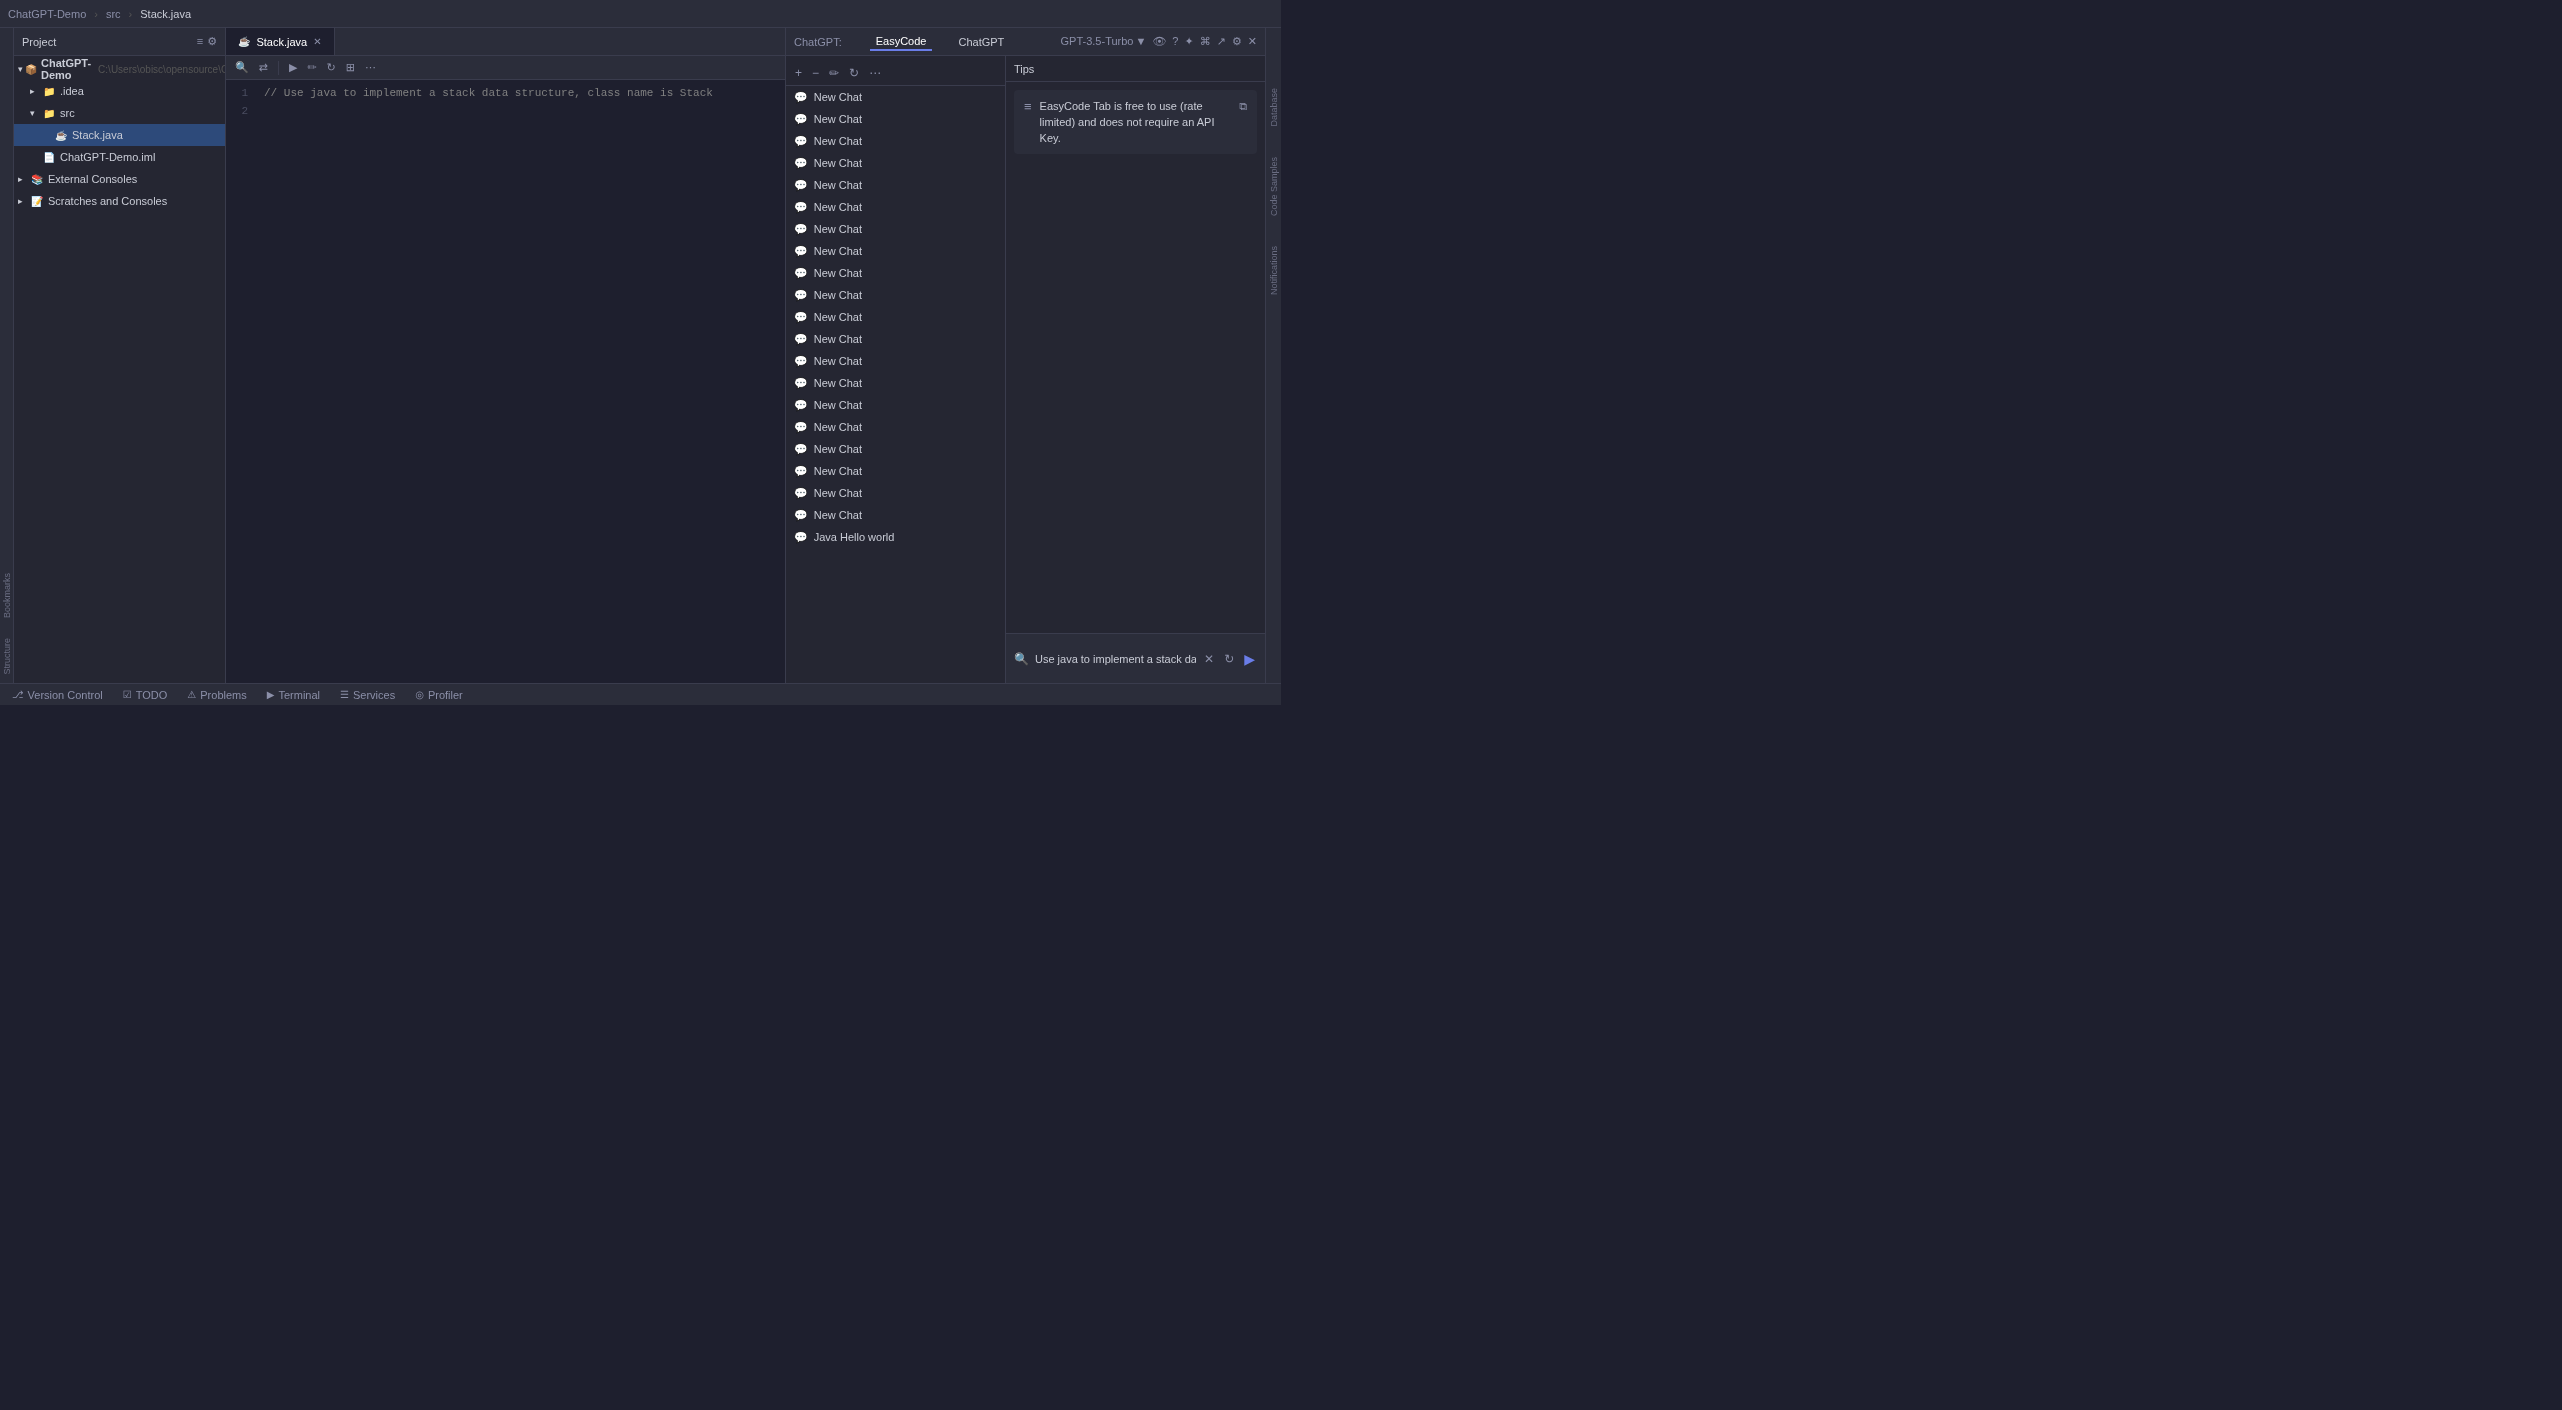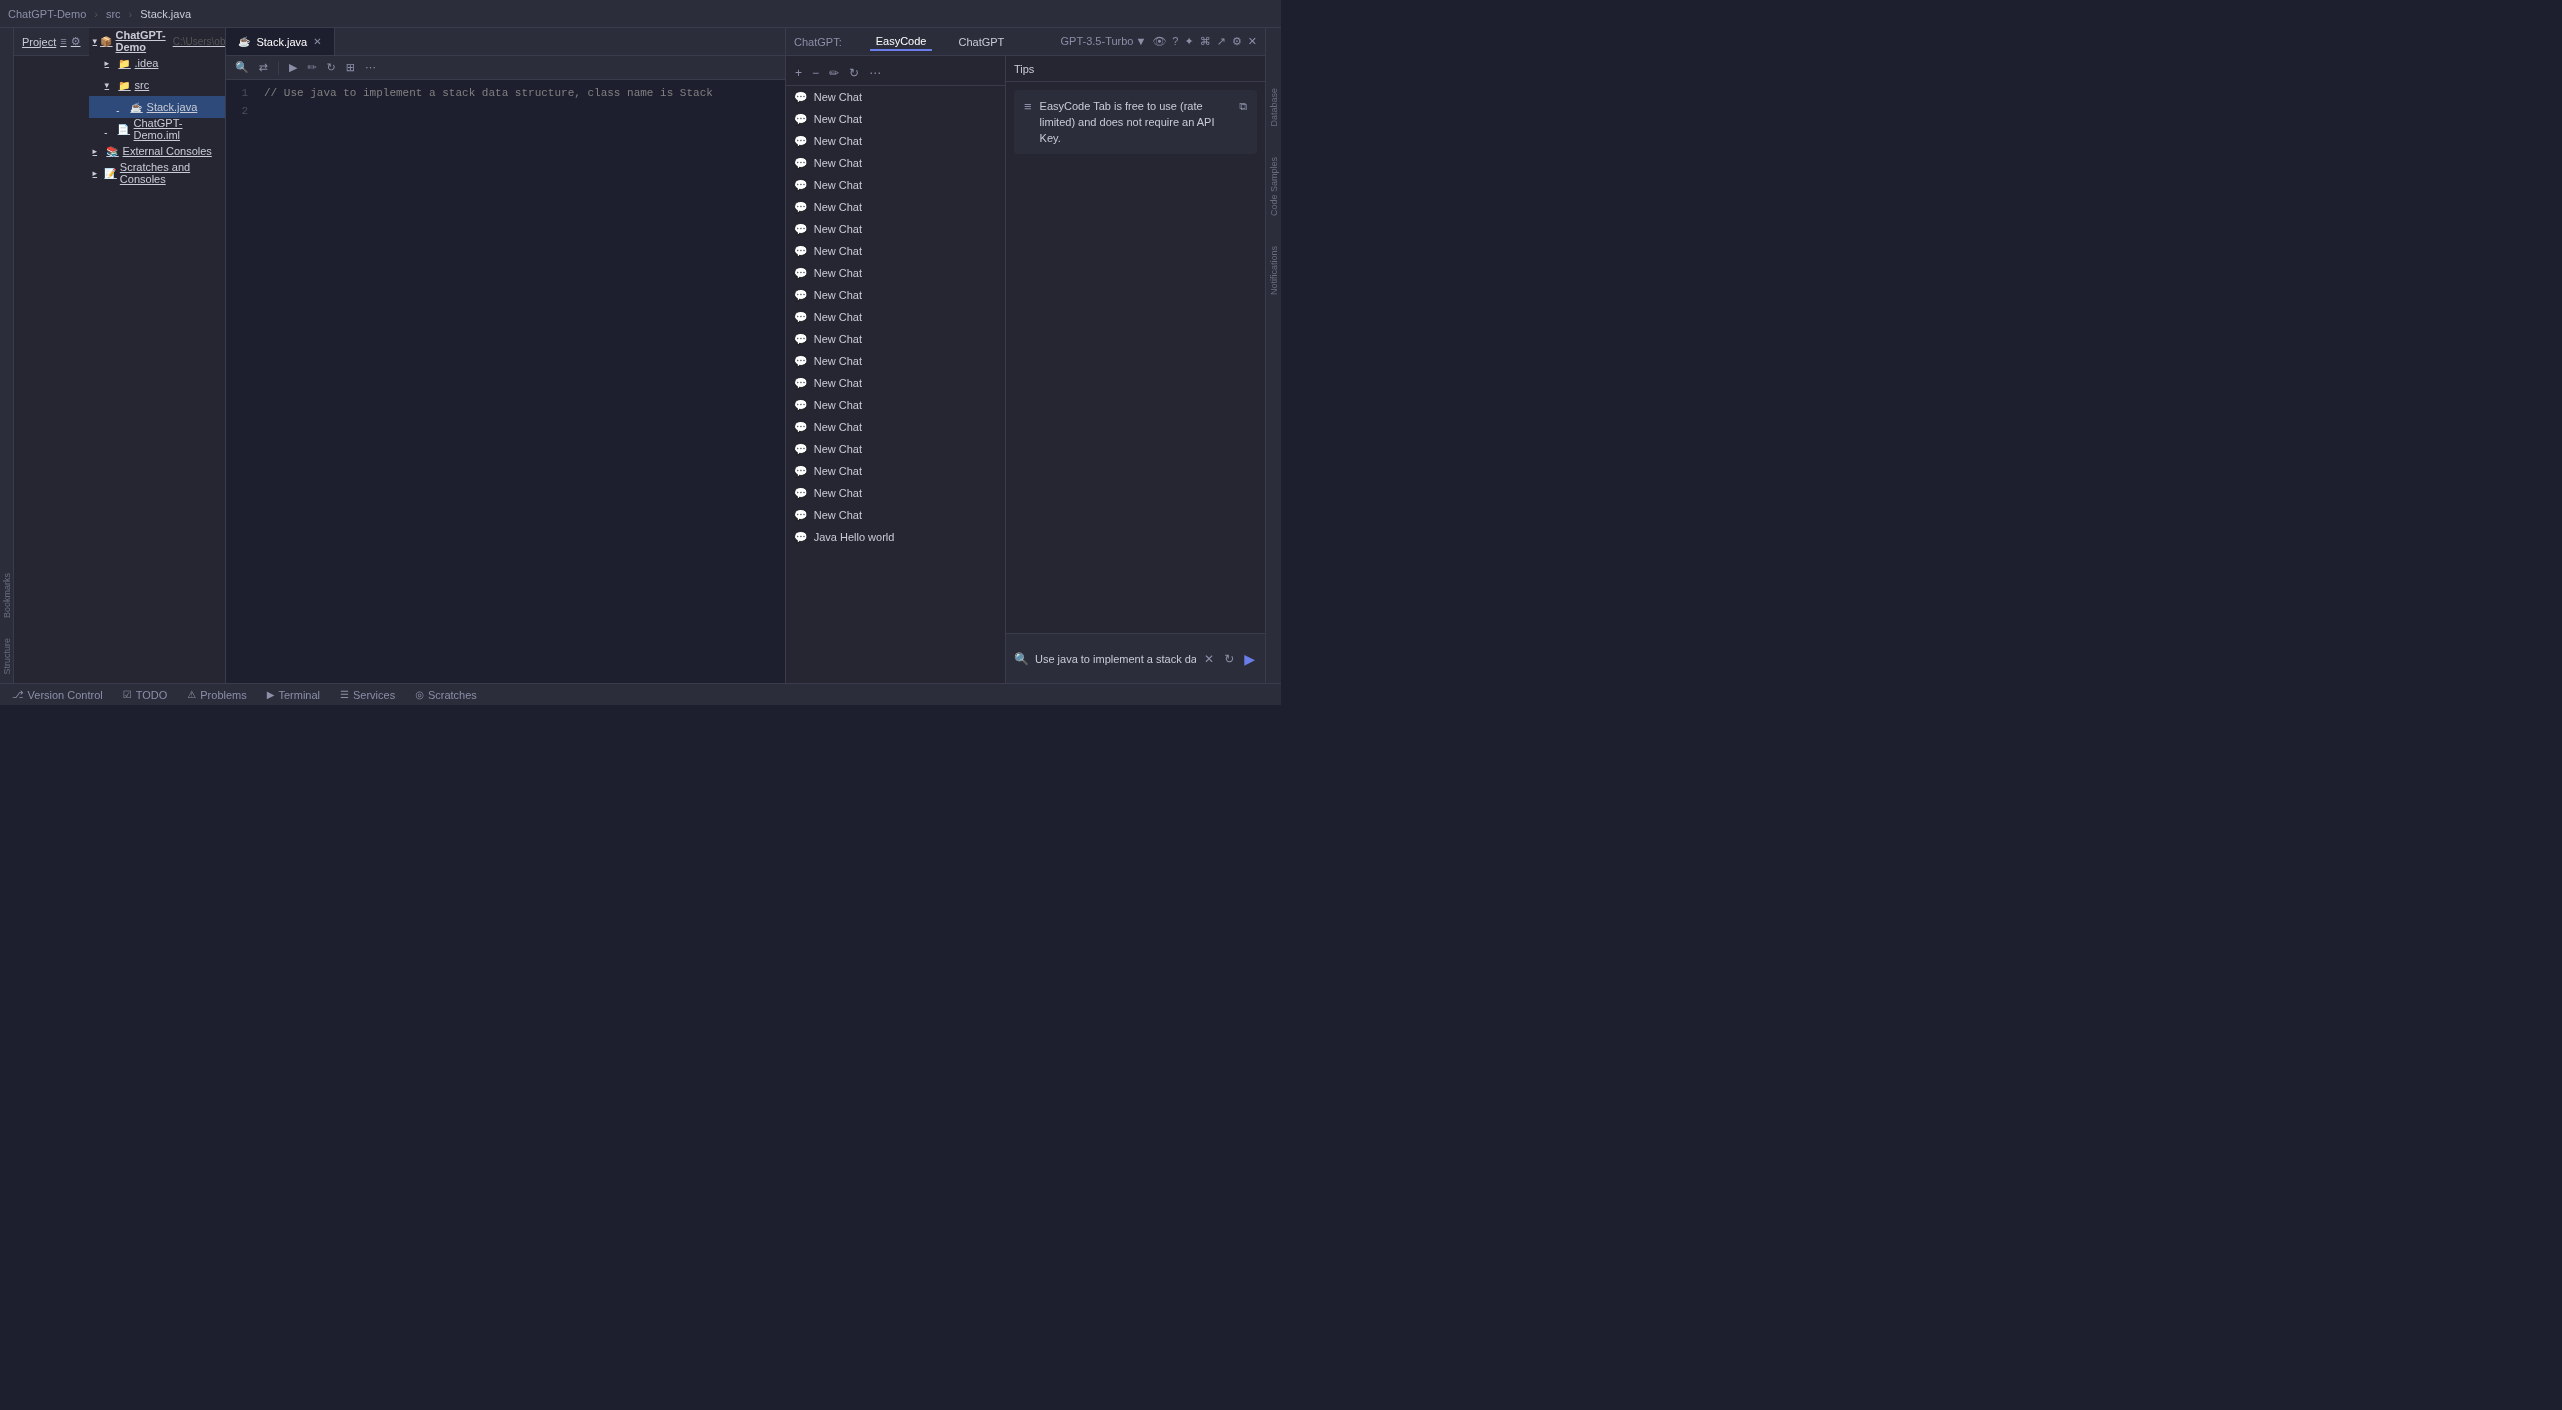--- a/index.html
+++ b/index.html
@@ -35,22 +35,21 @@
       display: flex;
       height: calc(100% - 28px - 22px);
     }
 
     
     .project-panel {
       width: 212px;
       background: #252632;
       border-right: 1px solid #3a3c4d;
       display: flex;
-      flex-direction: row;
-      text-decoration: underline;
+      flex-direction: column;
     }
     .project-header {
       height: 28px;
       background: #2b2d3a;
       display: flex;
       align-items: center;
       padding: 0 8px;
       gap: 4px;
       border-bottom: 1px solid #3a3c4d;
     }
@@ -682,15 +681,15 @@
   <div class="bottom-tab">
     <span class="bottom-tab-icon">▶</span>
     <span>Terminal</span>
   </div>
   <div class="bottom-tab">
     <span class="bottom-tab-icon">☰</span>
     <span>Services</span>
   </div>
   <div class="bottom-tab">
     <span class="bottom-tab-icon">◎</span>
-    <span>Scratches</span>
+    <span>Profiler</span>
   </div>
 </div>
 
 </body></html>

